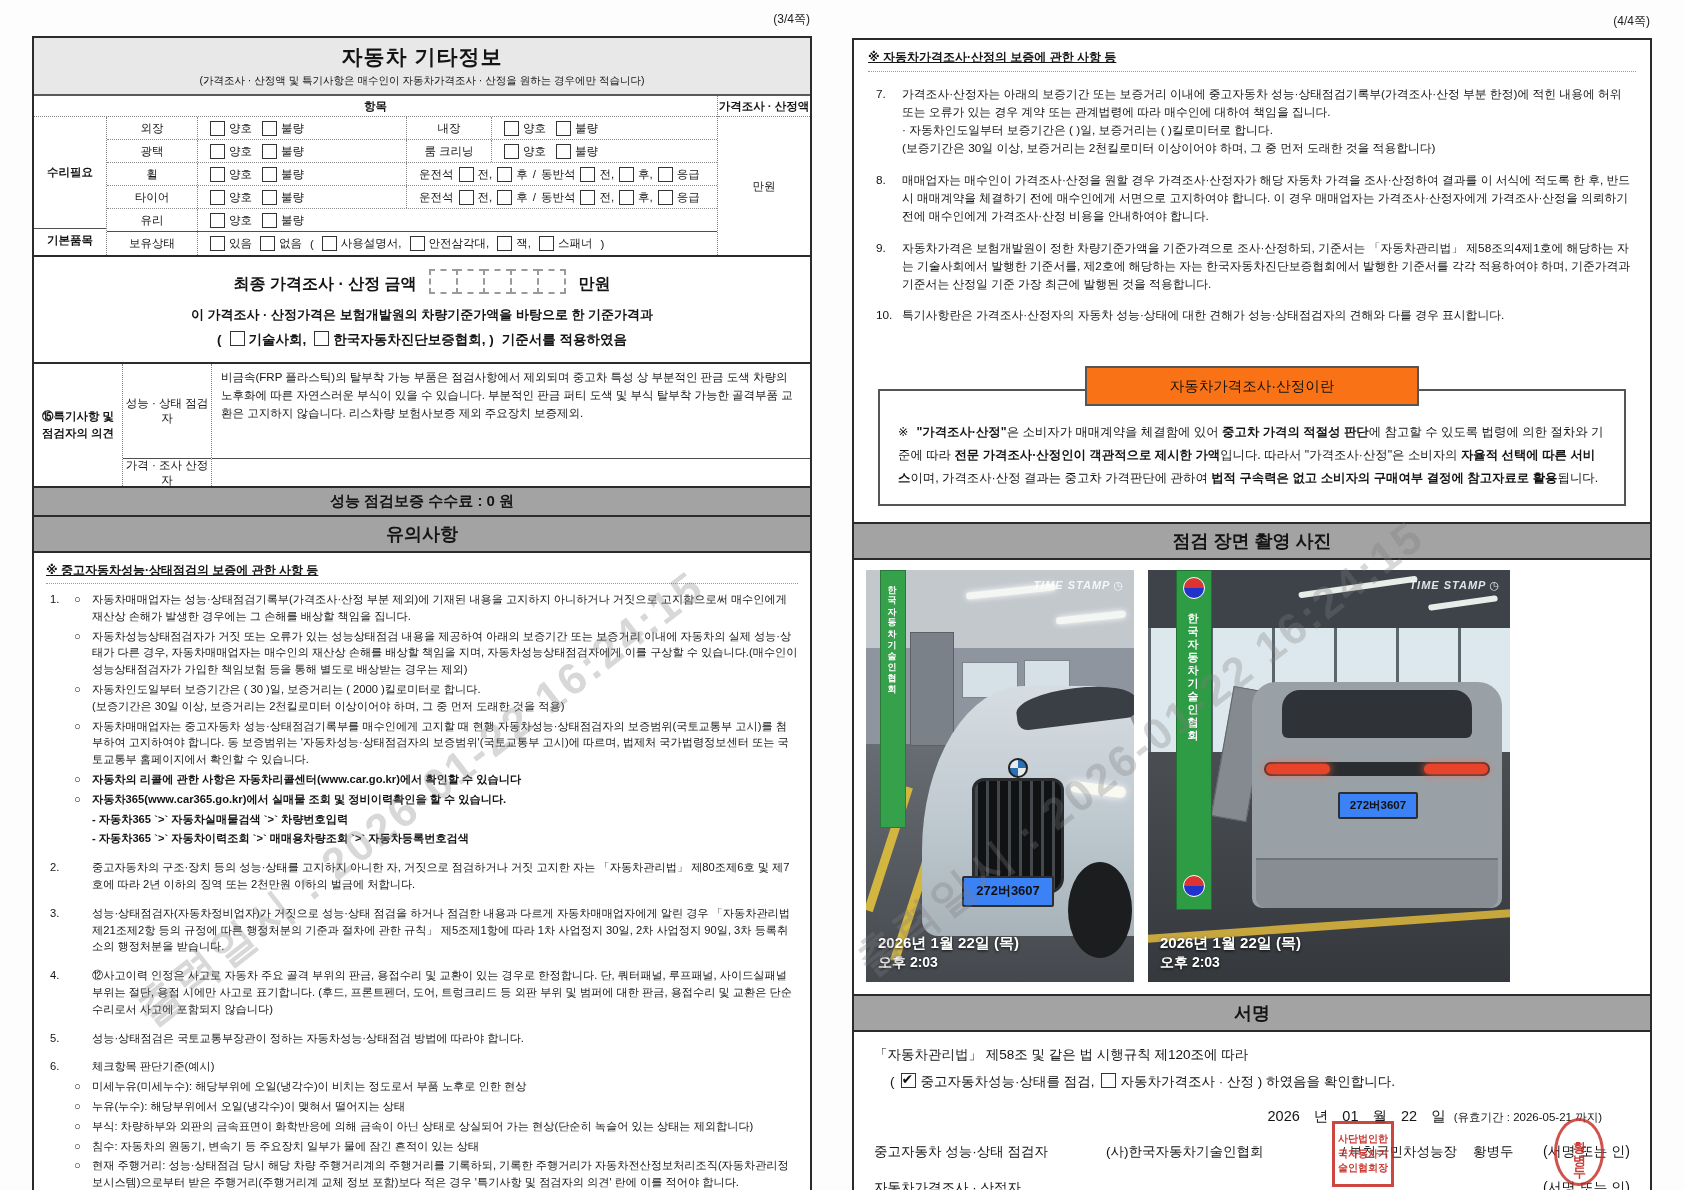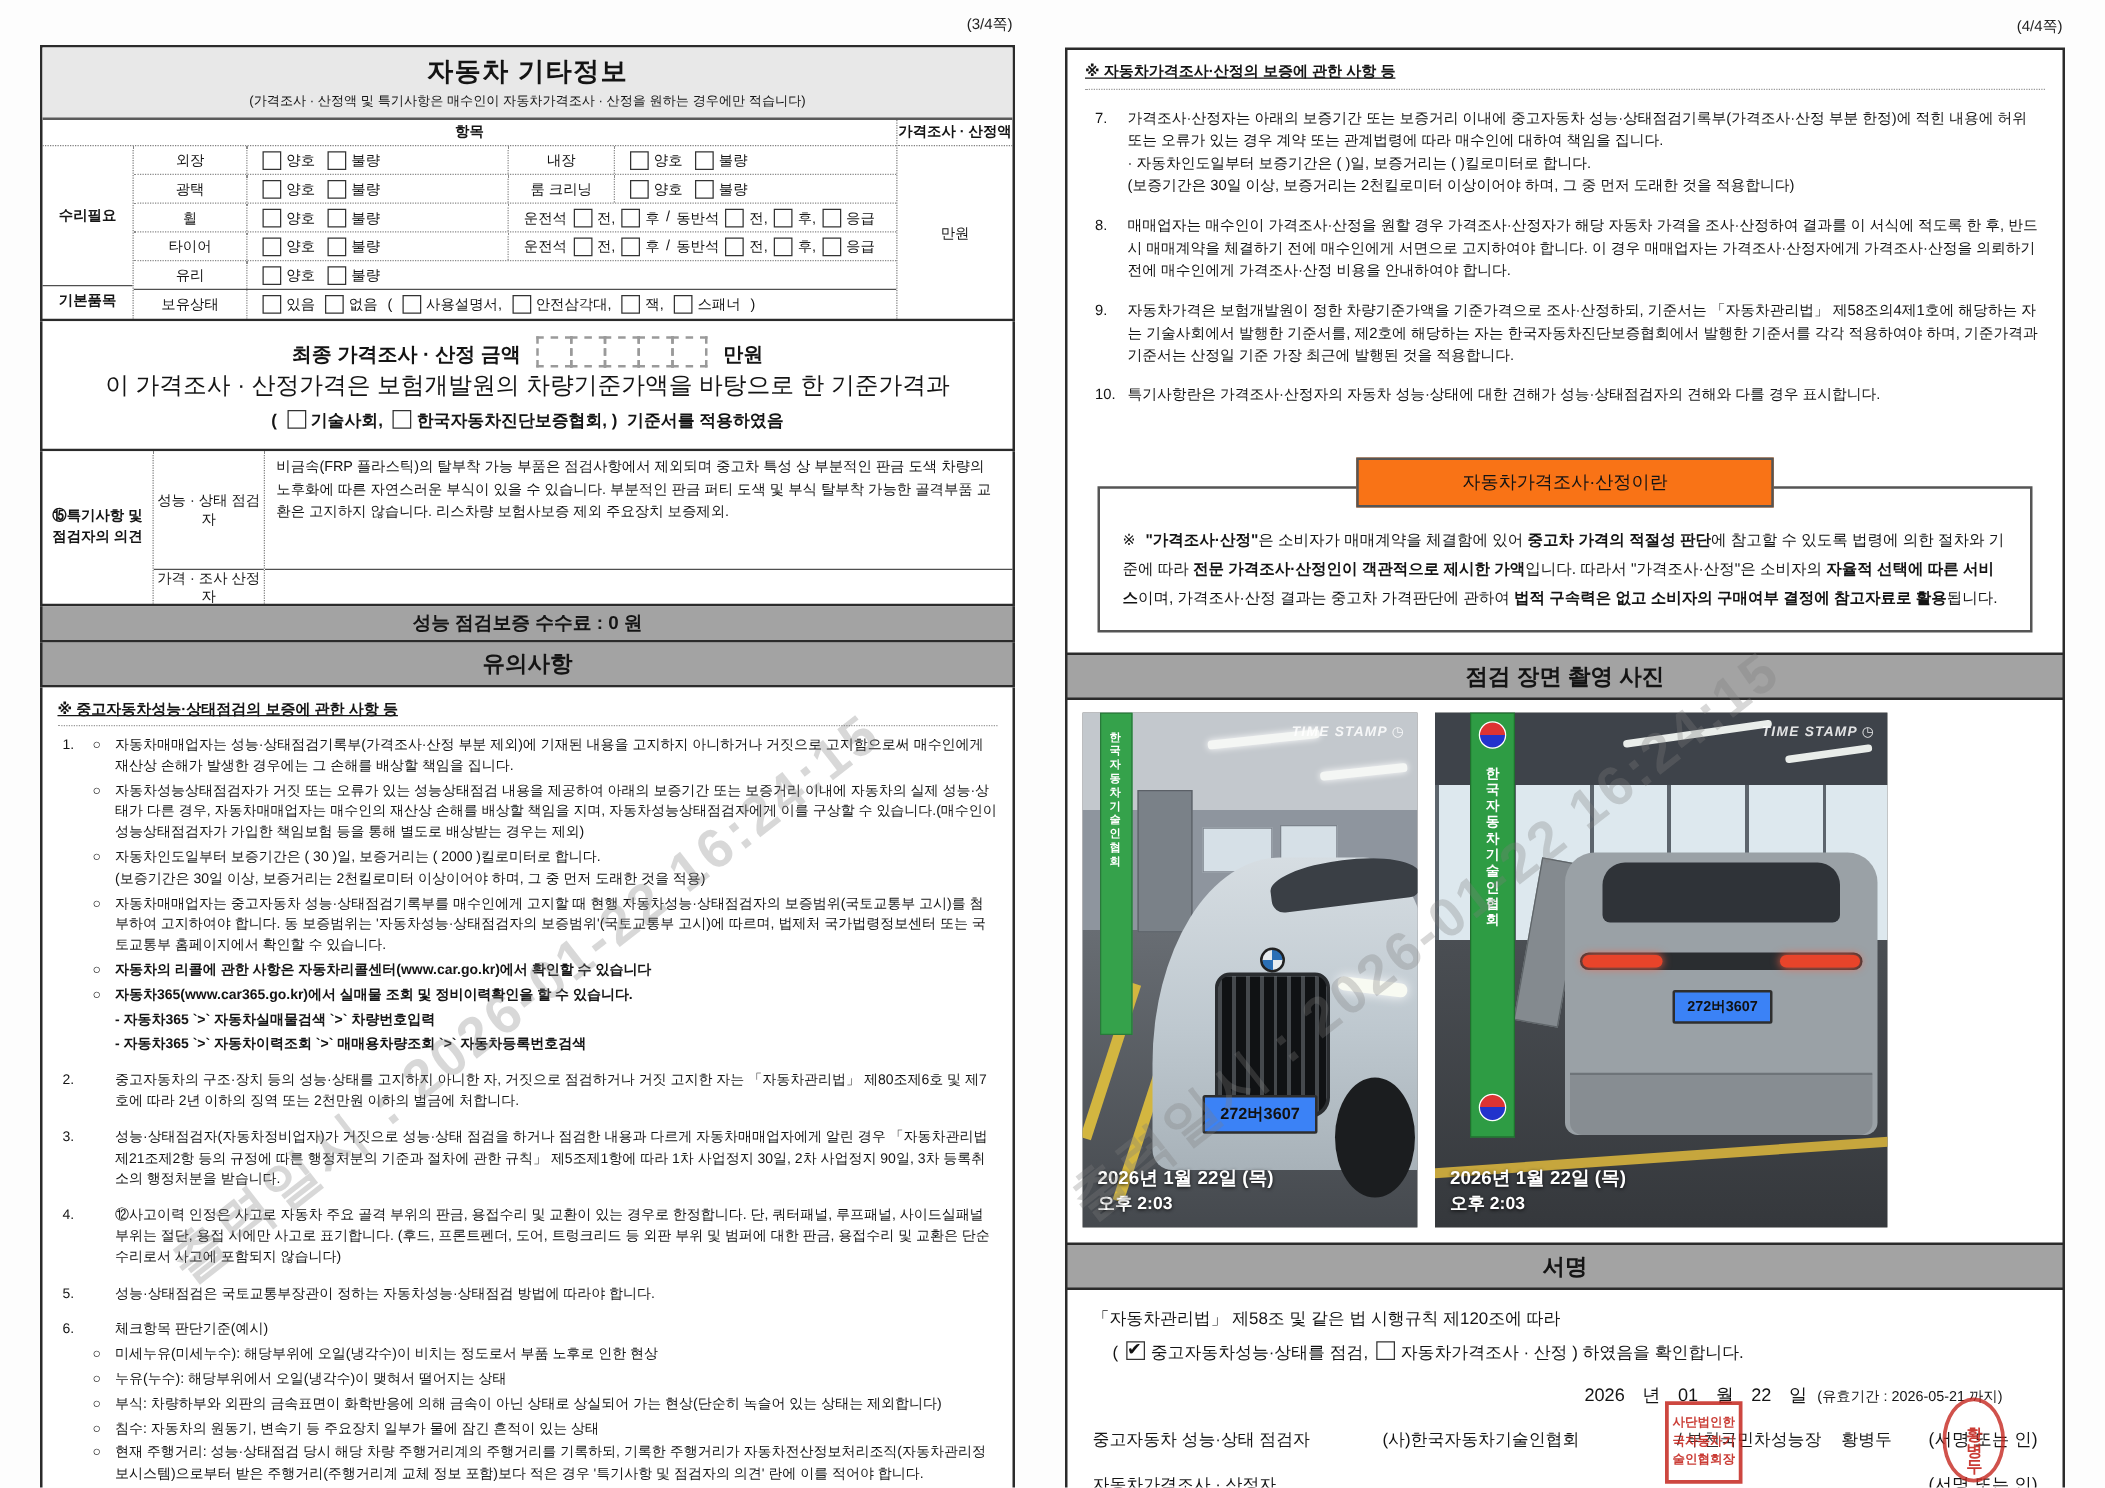--- a/index.html
+++ b/index.html
@@ -41,21 +41,21 @@
   .cb.ck::after{content:"✔";position:absolute;left:0px;top:-3px;font-size:14px;color:#111;font-weight:bold}
   .tp{width:92px;border-left:1px dotted #808080;display:flex;flex-direction:column;font-size:11.5px}
   .tp .th{font-size:11.5px}
   .pv{flex:1;display:flex;align-items:center;justify-content:center}
 
   
   .fin{padding:12px 0 13px;text-align:center}
   .fin1{font-size:16px;font-weight:bold}
   .amt{display:inline-block;width:25px;height:21px;border:2px dashed #9a9a9a;margin-left:-2px;vertical-align:-5px}
   .fin1 .unit{margin-left:8px}
-  .fin2{font-size:19px;font-weight:normal;}
+  .fin2{font-size:13px;font-weight:bold;margin-top:11px}
   .fin3{font-size:13.5px;font-weight:bold;margin-top:7px}
   .fin3 .cb{margin:0 4px 0 8px}
 
   
   .sp{display:flex;font-size:11.5px}
   .spl{width:80px;flex:none;font-weight:bold;display:flex;align-items:center;justify-content:center;
        text-align:center;padding:4px;line-height:1.5}
   .spm{width:88px;flex:none;border-left:1px dotted #808080;display:flex;flex-direction:column;text-align:center}
   .spm1{height:94px;display:flex;align-items:center;justify-content:center}
   .spm2{height:27px;border-top:1px solid #4f4f4f;display:flex;align-items:center;justify-content:center}

